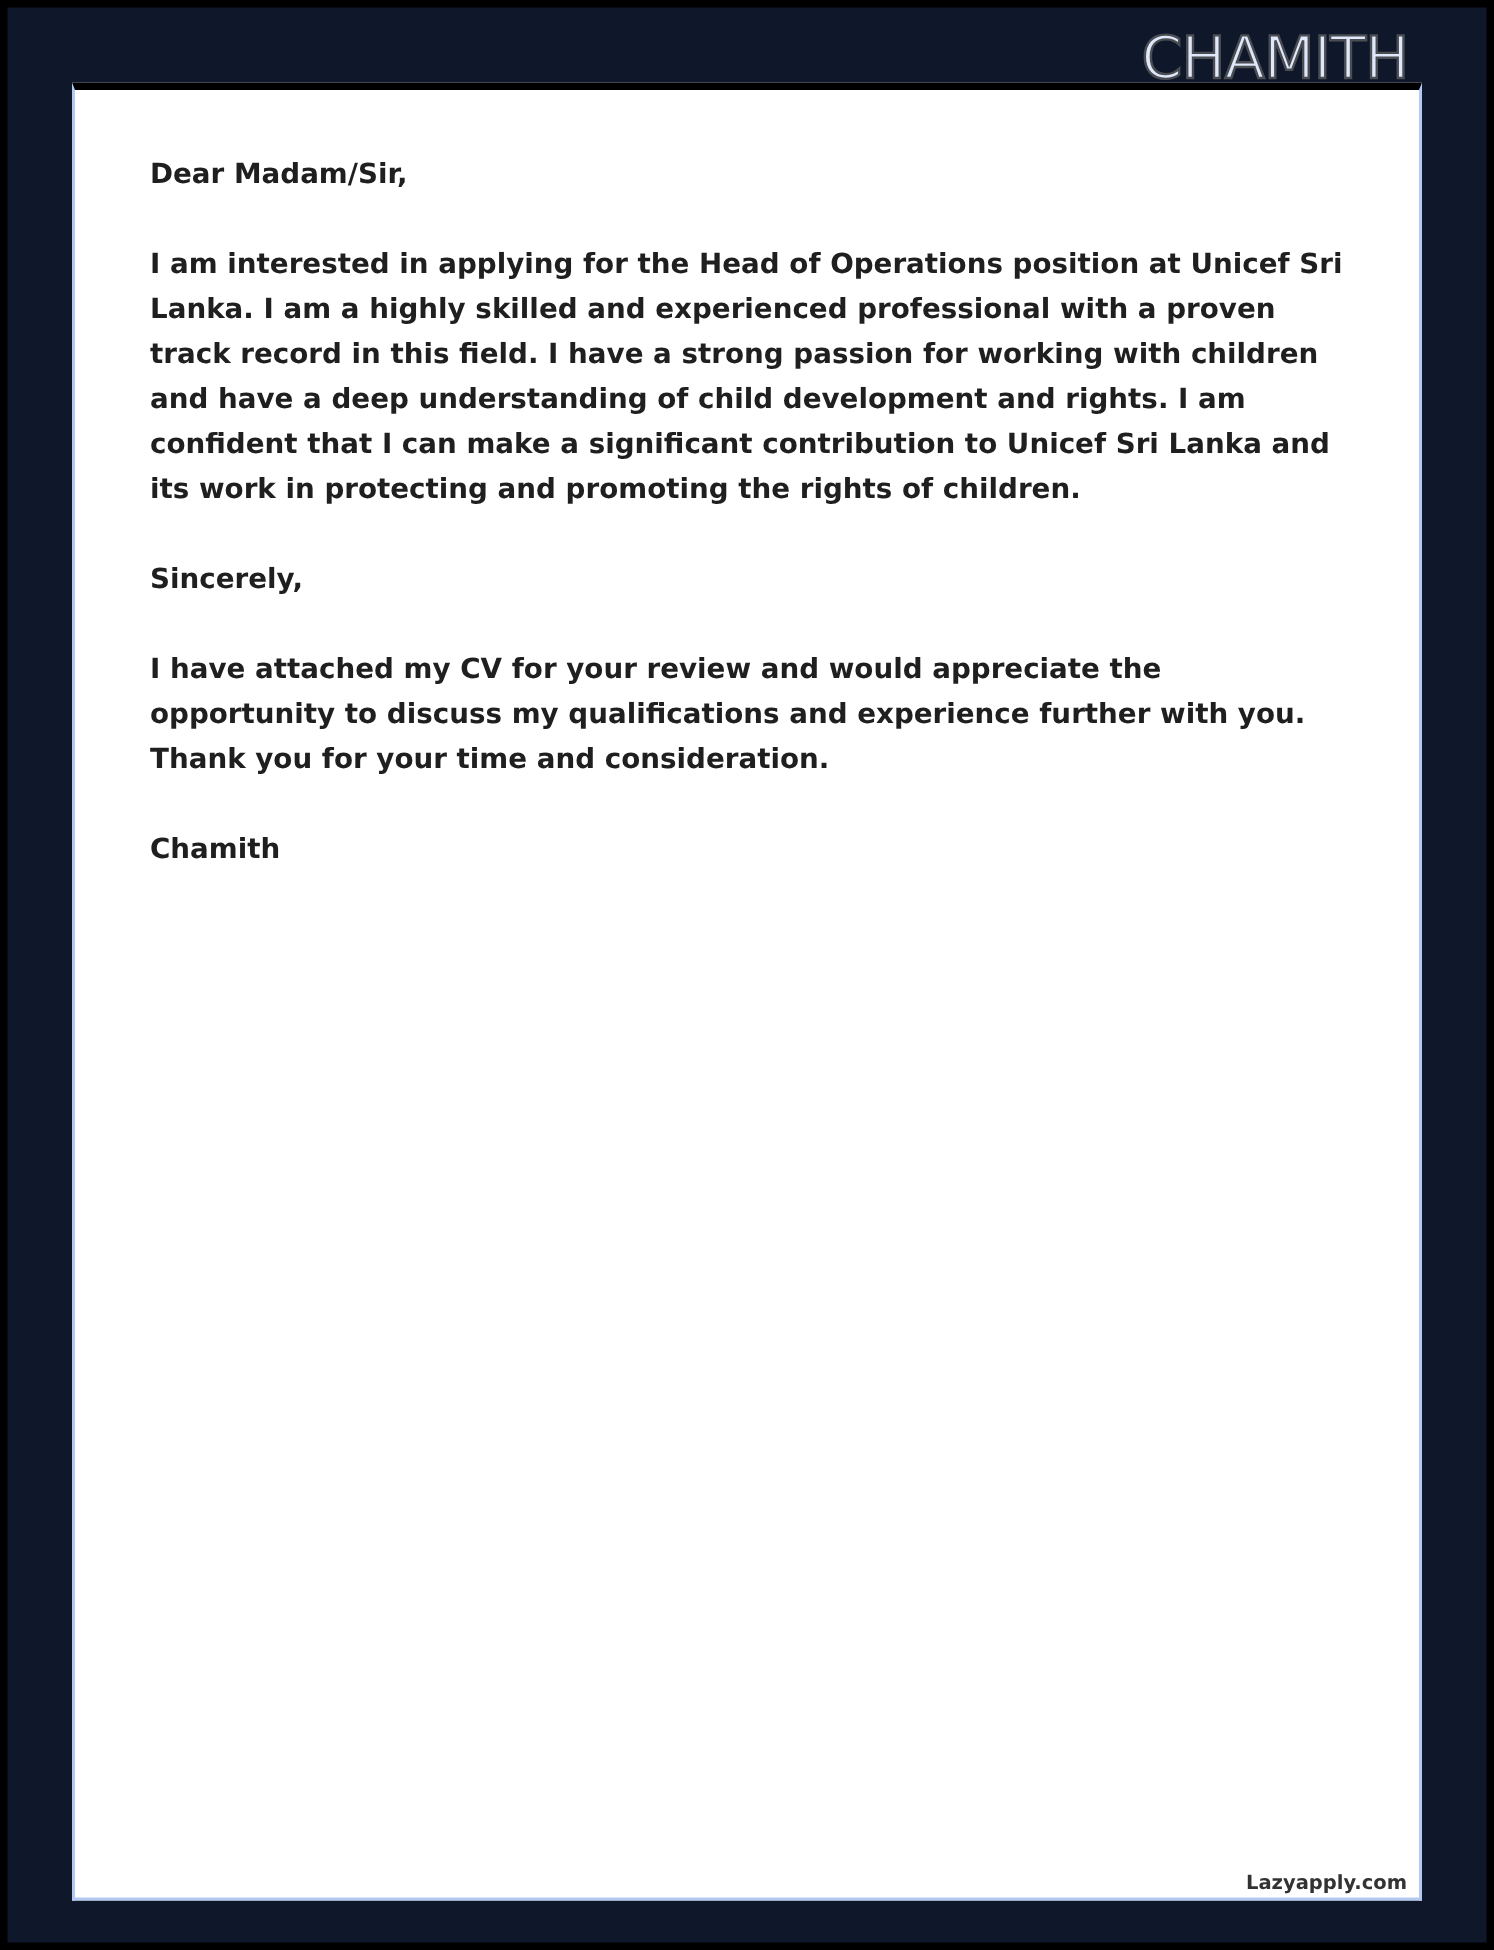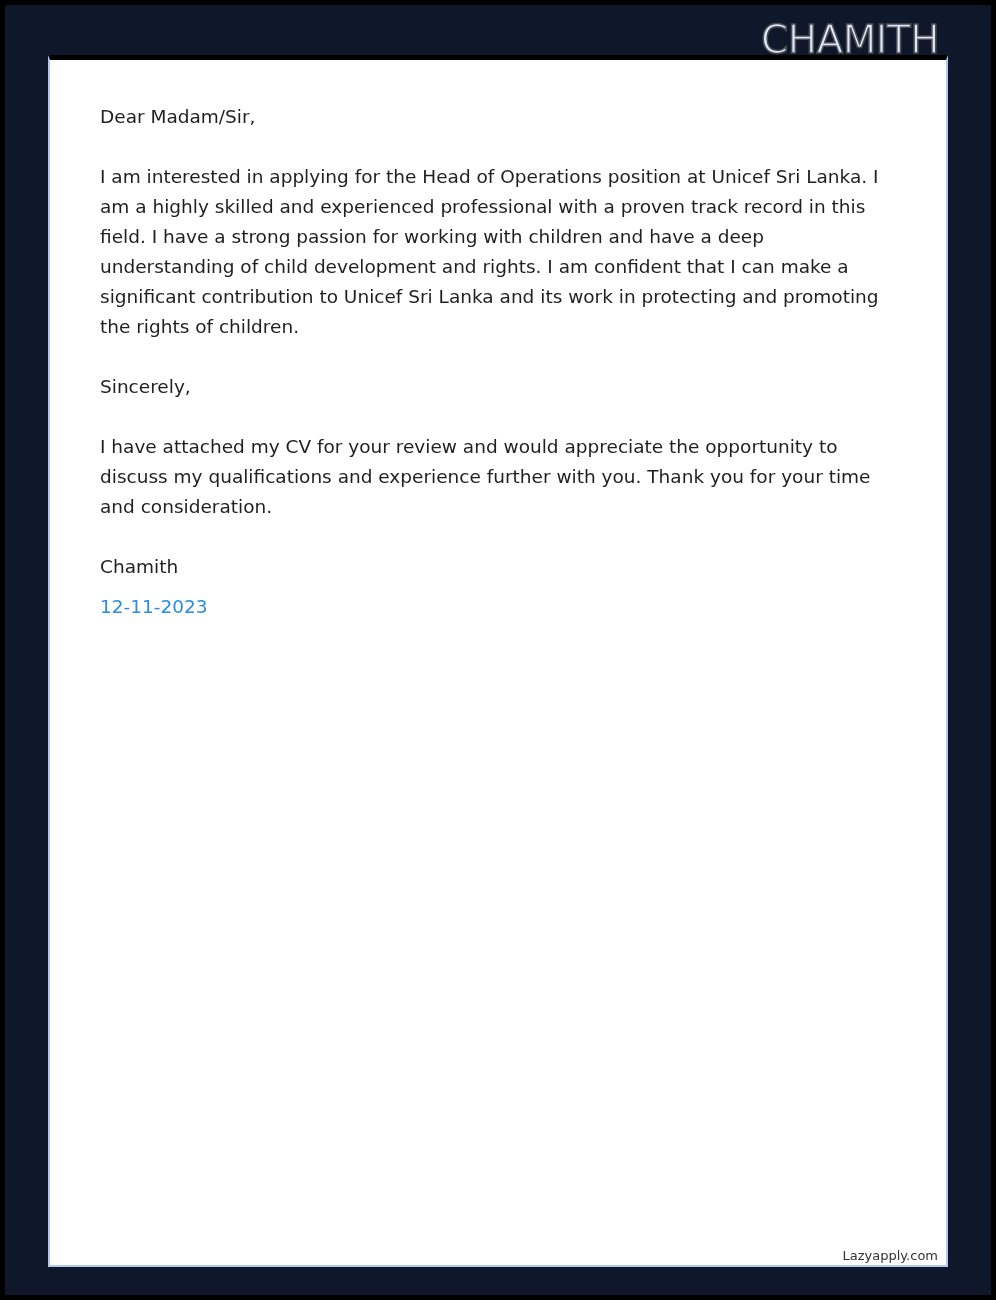--- a/index.html
+++ b/index.html
@@ -23,20 +23,21 @@
     line-height: 46px;
   }
   .paper {
     position: absolute; left: 43px; top: 50px;
     width: 896px; height: 1205px;
     background: #fff;
     border-left: 2px solid #b3c9f2;
     border-right: 2px solid #b3c9f2;
     border-bottom: 2px solid #b3c9f2;
     border-top: 5px solid #000;
+    font-weight: bold;
   }
   .content {
     position: absolute; left: 50px; top: 42px; width: 800px;
     font-size: 18.5px; line-height: 30px; color: #1f1f1f;
   }
   .content p { margin: 0 0 30px 0; }
   .content p.tight { margin-bottom: 10px; }
   .date { color: #2a8be0; }
   .footer {
     position: absolute; right: 8px; bottom: 0px;
@@ -48,17 +49,16 @@
 
 <div class="frame">
   <div class="brand">CHAMITH</div>
   <div class="paper">
     <div class="content">
       <p>Dear Madam/Sir,</p>
       <p>I am interested in applying for the Head of Operations position at Unicef Sri Lanka. I am a highly skilled and experienced professional with a proven track record in this field. I have a strong passion for working with children and have a deep understanding of child development and rights. I am confident that I can make a significant contribution to Unicef Sri Lanka and its work in protecting and promoting the rights of children.</p>
       <p>Sincerely,</p>
       <p>I have attached my CV for your review and would appreciate the opportunity to discuss my qualifications and experience further with you. Thank you for your time and consideration.</p>
       <p class="tight">Chamith</p>
-      <p class="date">12-11-2023</p>
     </div>
     <div class="footer">Lazyapply.com</div>
   </div>
 </div>
 
 </body></html>

